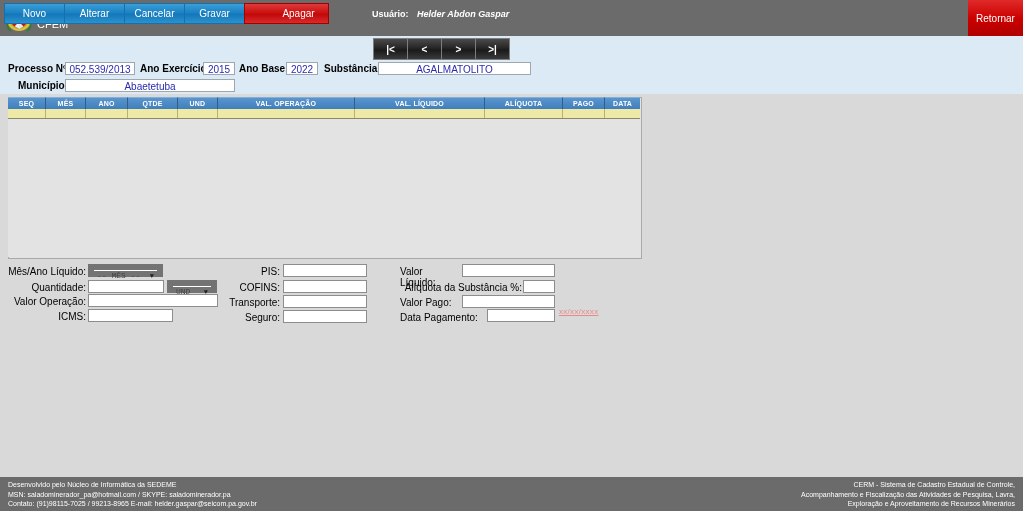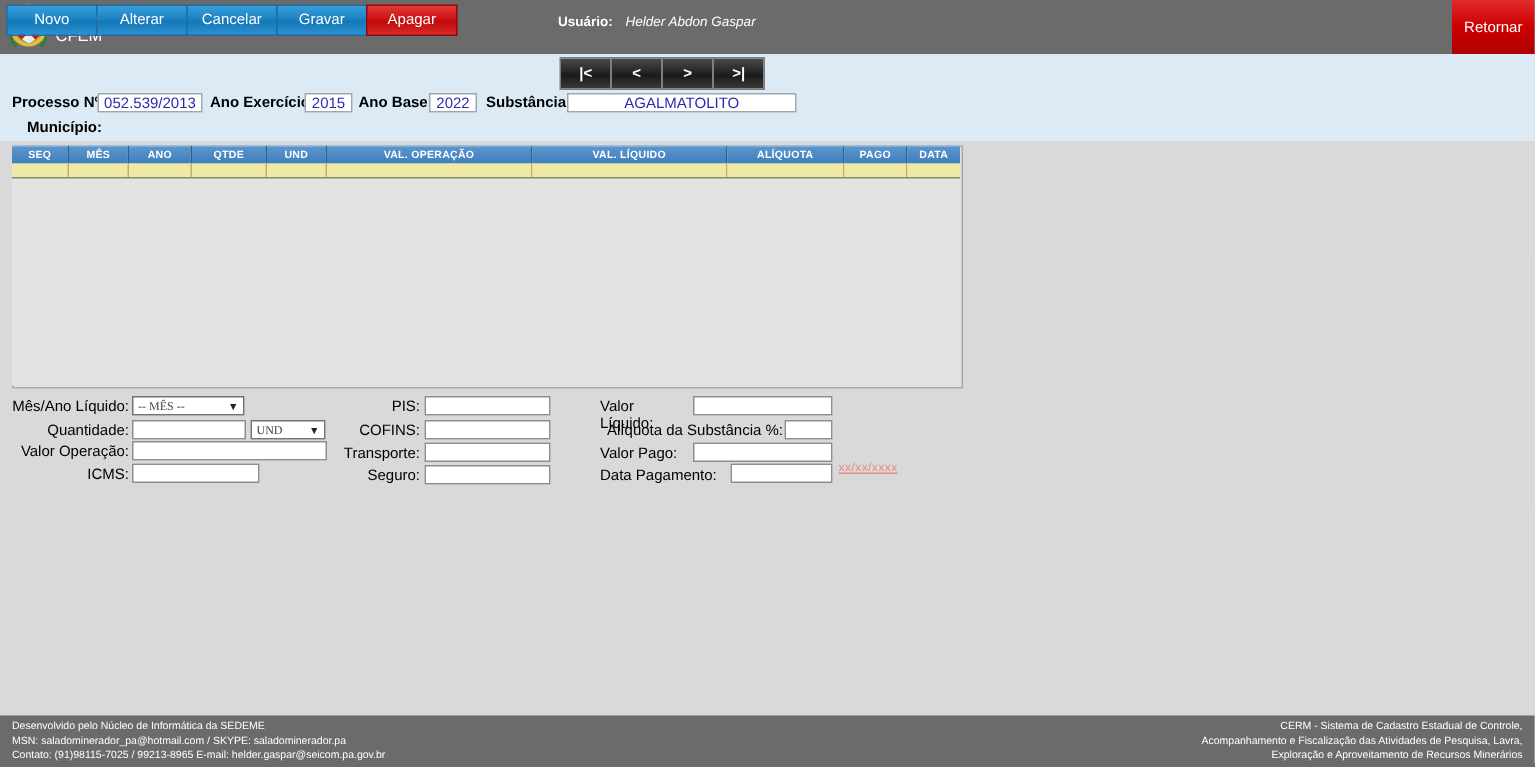--- a/index.html
+++ b/index.html
@@ -12,21 +12,21 @@
   }
   .app{position:relative;width:1023px;height:511px;background:#d9d9d9;}
 
   
   .topbar{position:absolute;left:0;top:0;width:1023px;height:36px;background:#6b6b6b;}
   .logo{position:absolute;left:4px;top:2px;width:30px;height:32px;}
   .logo svg{display:block;}
   .apptitle{position:absolute;left:37px;top:3px;color:#fff;font-size:11px;font-weight:bold;line-height:14px;}
   .apptitle .l2{font-size:11px;font-weight:normal;}
   .userblk{position:absolute;left:372px;top:9px;color:#fff;font-size:9px;font-weight:bold;}
-  .userblk .uname{font-weight:normal;font-style:italic;margin-left:6px;margin-top:24px;}
+  .userblk .uname{font-weight:bold;font-style:italic;margin-left:6px;margin-top:24px;}
   .retornar{
     position:absolute;right:0;top:0;width:55px;height:36px;
     background:linear-gradient(to bottom,#e02a2a 0%,#cc0000 50%,#b00000 100%);
     color:#fff;font-size:10px;display:flex;align-items:center;justify-content:center;
     border:none;cursor:pointer;font-family:"Liberation Sans",sans-serif;
   }
 
   
   .actionbar{position:absolute;left:0;top:36px;width:1023px;height:24px;background:#dbeaf5;}
   .btn{
@@ -73,22 +73,22 @@
   .gr:last-child{border-right:none;}
   .gridbody{position:absolute;left:8px;top:118px;width:632px;height:139px;background:#e3e3e3;border-top:1px solid #8a8a6a;box-sizing:border-box;}
 
   
   .flabel{position:absolute;font-size:10px;color:#000;text-align:right;}
   .finput{
     position:absolute;height:13px;background:#fff;border:1px solid #8d8d8d;
     font-size:10px;box-sizing:border-box;font-family:"Liberation Sans",sans-serif;
   }
   .fselect{
-    position:absolute;height:13px;background:#fff;border:1px solid #737373;
-    font-size:8px;box-sizing:border-box;font-family:Liberation Serif, serif;
+    position:absolute;height:13px;background:#fff;border:6px solid #737373;
+    font-size:8px;box-sizing:border-box;font-family:Liberation Mono, monospace;
     color:#444;padding-left:3px;line-height:11px;
   }
   .fselect .arrow{position:absolute;right:3px;top:1px;font-size:7px;color:#222;}
   .datehint{position:absolute;font-size:8px;color:#e98a8a;letter-spacing:.3px;}
 
   
   .footer{position:absolute;left:0;top:477px;width:1023px;height:34px;background:#6b6b6b;}
   .fleft{position:absolute;left:8px;top:3px;color:#fff;font-size:7px;line-height:9.5px;}
   .fright{position:absolute;right:8px;top:3px;color:#fff;font-size:7px;line-height:9.5px;text-align:right;}
 </style>
@@ -121,38 +121,39 @@
       <span class="uname">Helder Abdon Gaspar</span>
     </div>
     <div class="retornar">Retornar</div>
   </div>
 
   <div class="actionbar"></div>
   <div class="btn" style="left:4px;">Novo</div>
   <div class="btn" style="left:64px;">Alterar</div>
   <div class="btn" style="left:124px;">Cancelar</div>
   <div class="btn" style="left:184px;">Gravar</div>
-  <div class="btn danger" style="left:244px;">Apagar</div>
+  <div class="btn danger" style="left:244px;padding-left:24px;">Apagar</div>
 
   <div class="navbtn" style="left:373px;">|&lt;</div>
   <div class="navbtn" style="left:407px;">&lt;</div>
   <div class="navbtn" style="left:441px;">&gt;</div>
   <div class="navbtn" style="left:475px;">&gt;|</div>
 
   <div class="hdrform">
     <div class="hlabel" style="left:8px;top:3px;">Processo Nº:</div>
     <div class="hinput" style="left:65px;top:2px;width:70px;">052.539/2013</div>
     <div class="hlabel" style="left:140px;top:3px;">Ano Exercício:</div>
     <div class="hinput" style="left:203px;top:2px;width:32px;">2015</div>
     <div class="hlabel" style="left:239px;top:3px;">Ano Base:</div>
     <div class="hinput" style="left:286px;top:2px;width:32px;">2022</div>
     <div class="hlabel" style="left:324px;top:3px;">Substância:</div>
     <div class="hinput" style="left:378px;top:2px;width:153px;">AGALMATOLITO</div>
 
     <div class="hlabel" style="left:18px;top:20px;">Município:</div>
+    <div class="hinput" style="left:65px;top:19px;width:170px;">Abaetetuba</div>
   </div>
 
   <div class="gridpanel"></div>
   <div class="gridhead" id="grid-head">
       <div class="gh" style="width: 38px;">SEQ</div>
       <div class="gh" style="width: 40px;">MÊS</div>
       <div class="gh" style="width: 42px;">ANO</div>
       <div class="gh" style="width: 50px;">QTDE</div>
       <div class="gh" style="width: 40px;">UND</div>
       <div class="gh" style="width: 137px;">VAL. OPERAÇÃO</div>

